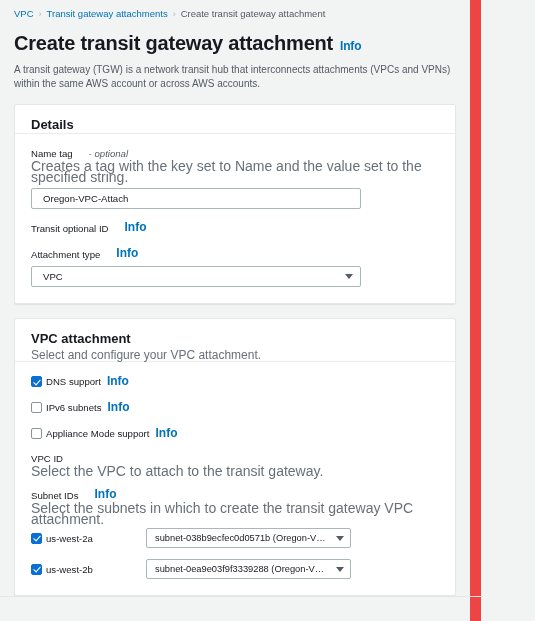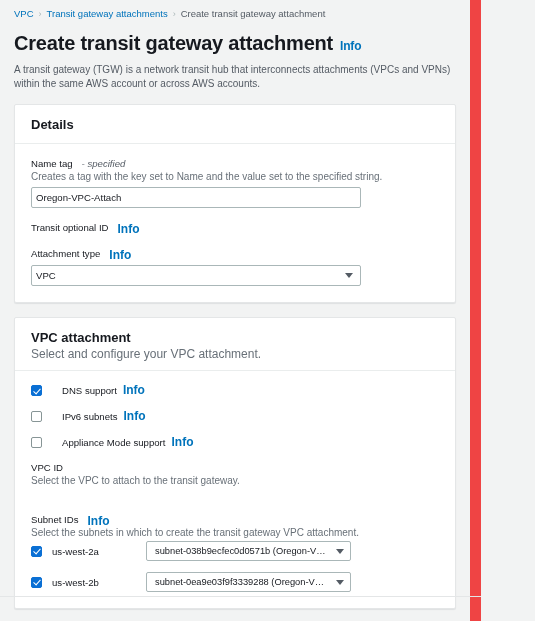--- a/index.html
+++ b/index.html
@@ -39,60 +39,60 @@
     color:#545b64;max-width:452px;
   }
 
   
   .panel{
     margin:14px 14px 0 14px;background:#ffffff;
     border:1px solid #e4e6e7;border-radius:2px;
     box-shadow:0 1px 1px 0 rgba(0,28,36,.08);
   }
   .panel-head{
-    padding:11px 16px 10px 16px;
+    padding:11px 16px 0 16px;
     border-bottom:1px solid #eaeded;
   }
   .panel-title{
     font-size:13px;font-weight:700;line-height:17px;color:#16191f;
     margin:0;
   }
   .panel-sub{
     margin:2px 0 0 0;font-size:12px;line-height:12px;color:#687078;
   }
   .panel-body{padding:13px 16px 16px 16px;}
 
   
   .field{margin-bottom:13px;}
   .field:last-child{margin-bottom:0;}
   .flabel{
     font-size:9.6px;line-height:13px;color:#16191f;font-weight:400;
-    display:flex;align-items:flex-end;gap:9px;
+    display:flex;align-items:flex-start;gap:16px;
   }
   .flabel .opt{font-style:italic;color:#545b64;font-weight:400;}
   .fdesc{
-    font-size:10px;line-height:11px;color:#687078;margin-top:1px;
+    font-size:14px;line-height:11px;color:#687078;margin-top:1px;
   }
   .control{
     margin-top:5px;height:21px;box-sizing:border-box;
     border:1px solid #aab7b8;border-radius:2px;background:#fff;
     display:flex;align-items:center;
-    font-size:9.6px;color:#16191f;padding:0 4px;
+    font-size:9.6px;color:#16191f;padding:0 11px;
     width:330px;
   }
   .control.select{justify-content:space-between;padding-right:7px;cursor:pointer;}
   .control .val{overflow:hidden;text-overflow:ellipsis;white-space:nowrap;}
   .caret{
     width:0;height:0;border-left:4px solid transparent;
     border-right:4px solid transparent;border-top:5px solid #545b64;
     flex:0 0 auto;margin-left:6px;
   }
 
   
-  .cbrow{display:flex;align-items:center;gap:20px;margin-bottom:13px;}
+  .cbrow{display:flex;align-items:center;gap:4px;margin-bottom:13px;}
   .cbrow:last-of-type{margin-bottom:0;}
   .cbox{
     width:11px;height:11px;flex:0 0 auto;box-sizing:border-box;
     border:1px solid #879596;border-radius:2px;background:#fff;
     position:relative;cursor:pointer;
   }
   .cbox.checked{background:#0a6fd4;border-color:#0a6fd4;}
   .cbox.checked::after{
     content:"";position:absolute;left:3px;top:0.5px;
     width:3px;height:6px;border:solid #fff;border-width:0 1.6px 1.6px 0;
@@ -101,21 +101,21 @@
   .cblabel{
     font-size:9.6px;line-height:13px;color:#16191f;
     display:flex;align-items:baseline;gap:6px;
   }
 
   
   .subnet-list{margin-top:3px;}
   .subnet-row{display:flex;align-items:center;margin-bottom:11px;}
   .subnet-row:last-child{margin-bottom:0;}
   .az{
-    display:flex;align-items:center;gap:10px;
+    display:flex;align-items:center;gap:4px;
     width:115px;flex:0 0 115px;
   }
   .az .azname{font-size:9.6px;line-height:13px;color:#16191f;}
   .subnet-sel{
     width:205px;height:20px;box-sizing:border-box;
     border:1px solid #aab7b8;border-radius:2px;background:#fff;
     display:flex;align-items:center;justify-content:space-between;
     padding:0 6px 0 8px;font-size:9.3px;color:#16191f;cursor:pointer;
   }
   .subnet-sel .val{overflow:hidden;text-overflow:ellipsis;white-space:nowrap;}
@@ -148,21 +148,21 @@
 
     <section class="panel">
       <div class="panel-head">
         <h2 class="panel-title">Details</h2>
       </div>
       <div class="panel-body">
 
         <div class="field">
           <div class="flabel">
             <span>Name tag</span>
-            <span class="opt">- specified</span>
+            <span class="opt">- optional</span>
           </div>
           <div class="fdesc">Creates a tag with the key set to Name and the value set to the specified string.</div>
           <div class="control">
             <span class="val">Oregon-VPC-Attach</span>
           </div>
         </div>
 
         <div class="field">
           <div class="flabel">
             <span>Transit optional ID</span>
@@ -208,21 +208,21 @@
         </div>
 
         <div class="cbrow" style="margin-bottom:12px;">
           <span class="cbox"></span>
           <span class="cblabel">
             <span>Appliance Mode support</span>
             <a class="info-link">Info</a>
           </span>
         </div>
 
-        <div class="field" style="margin-bottom:27px;">
+        <div class="field" style="margin-bottom:12px;">
           <div class="flabel">
             <span>VPC ID</span>
           </div>
           <div class="fdesc">Select the VPC to attach to the transit gateway.</div>
         </div>
 
         <div class="field">
           <div class="flabel">
             <span>Subnet IDs</span>
             <a class="info-link">Info</a>

